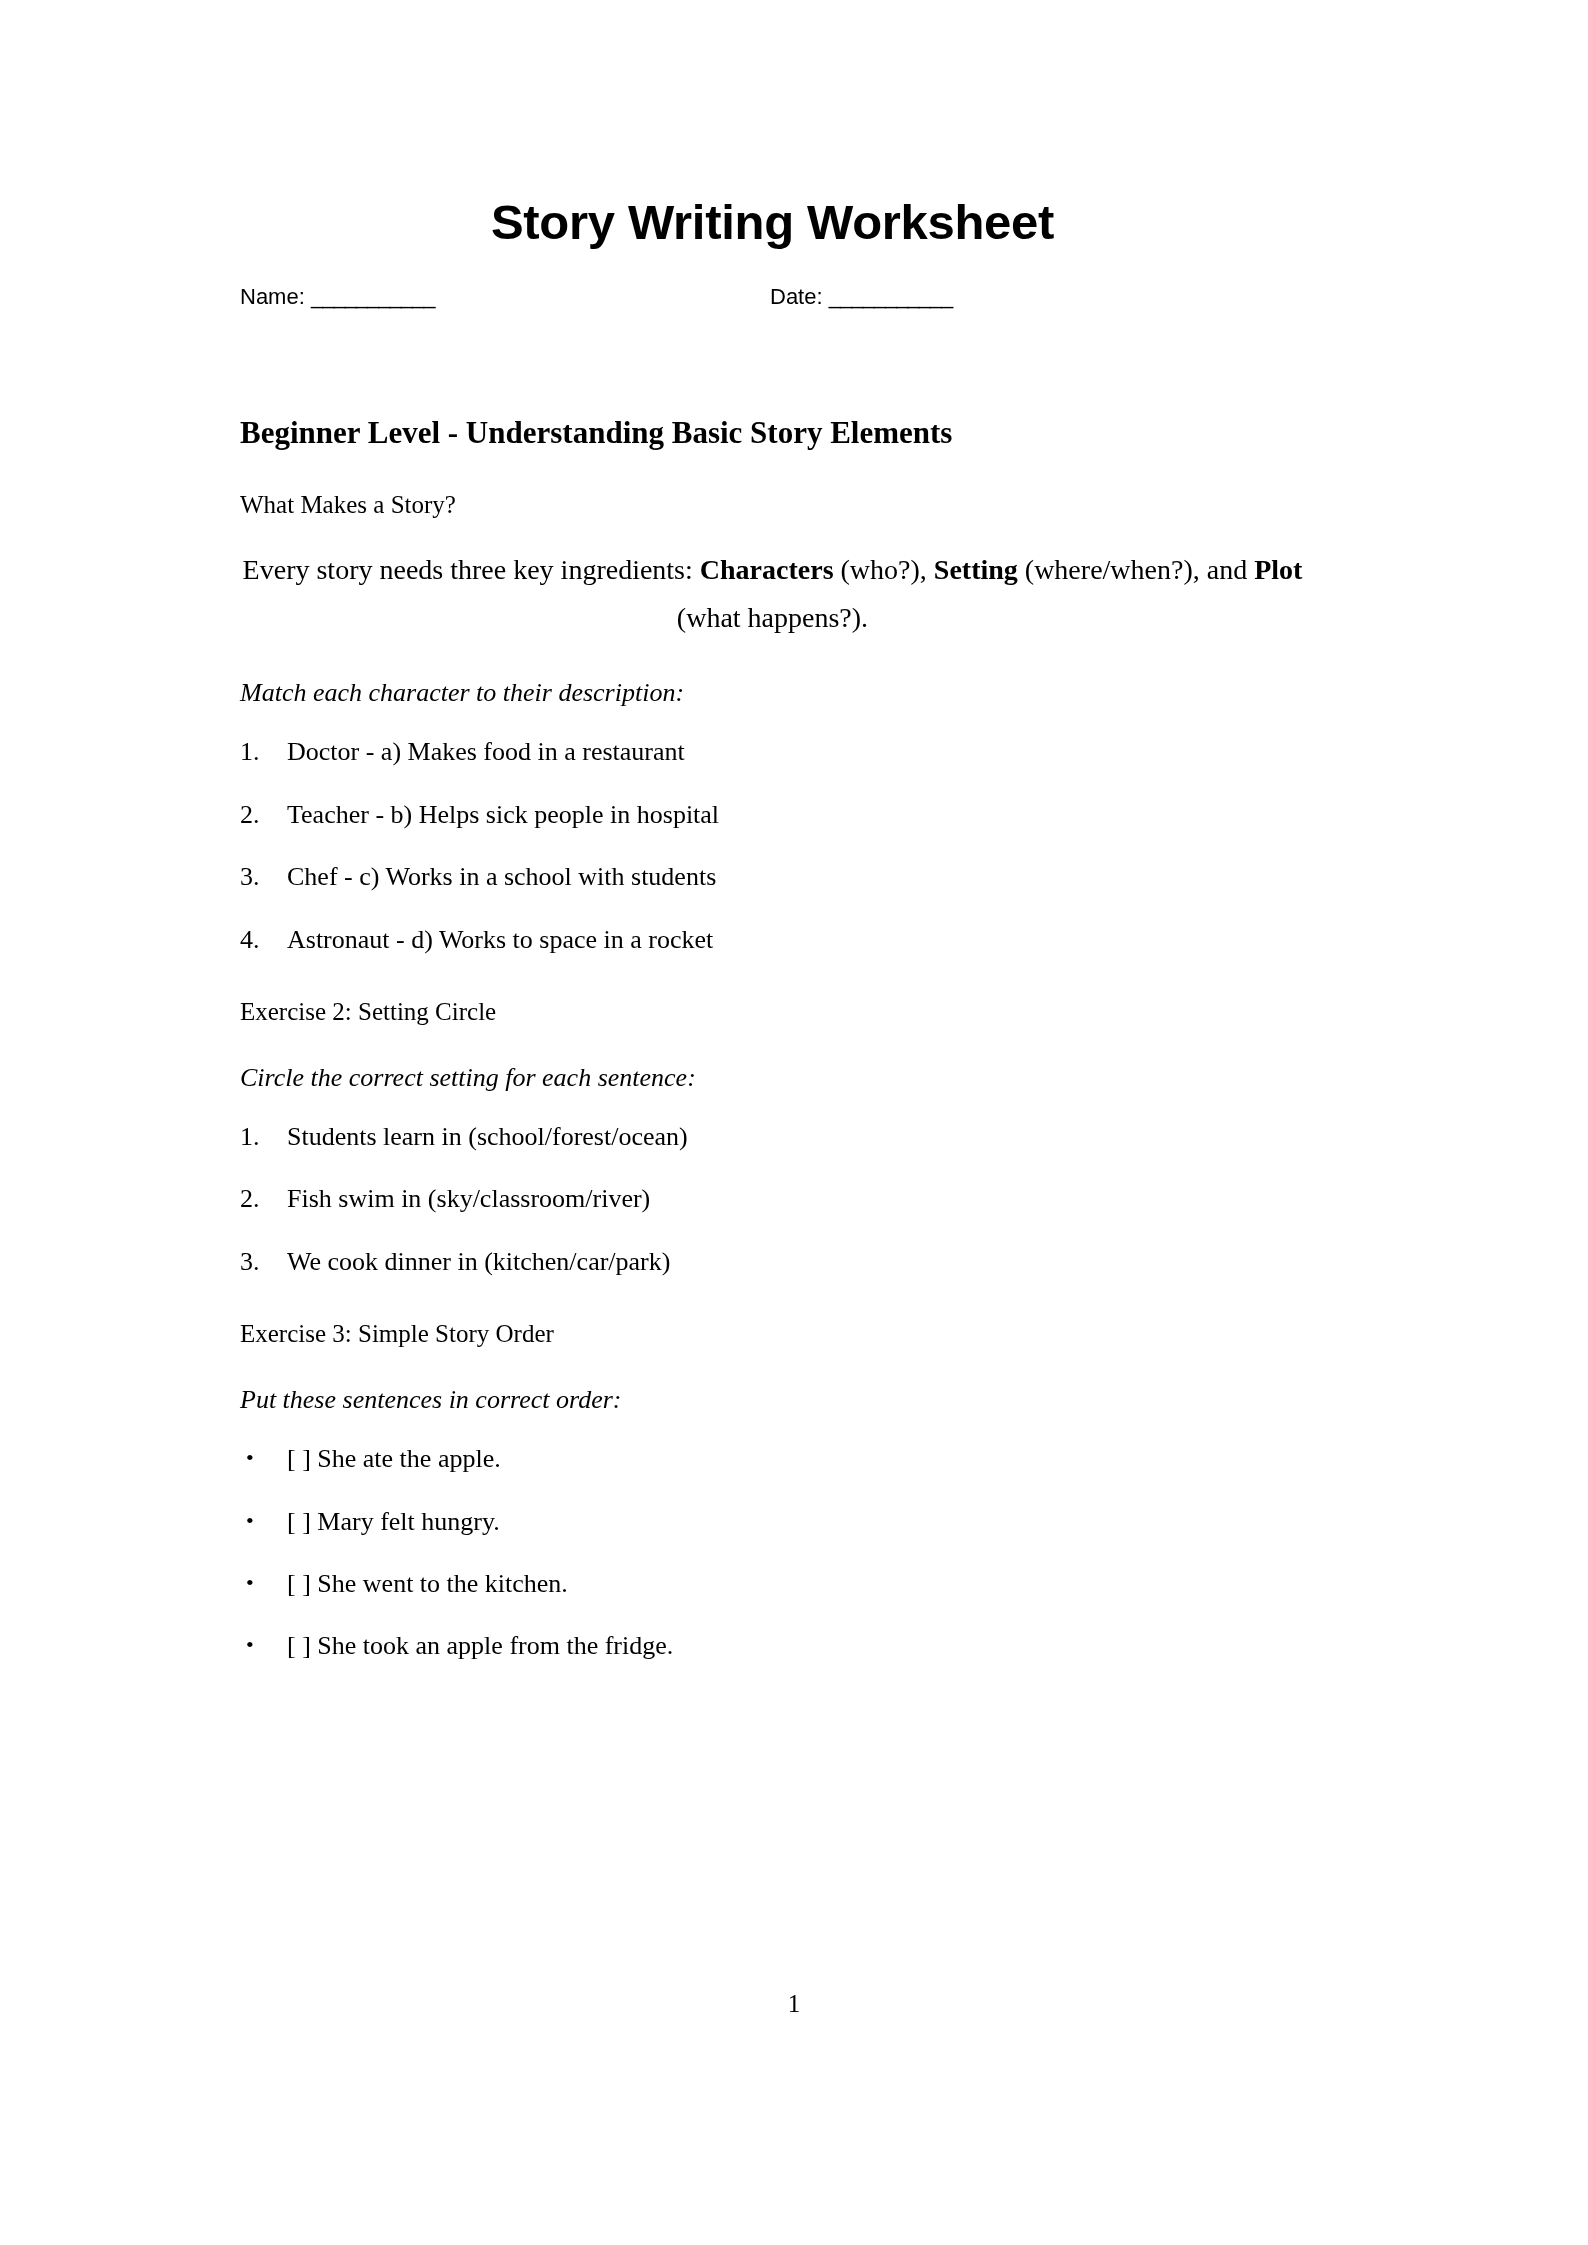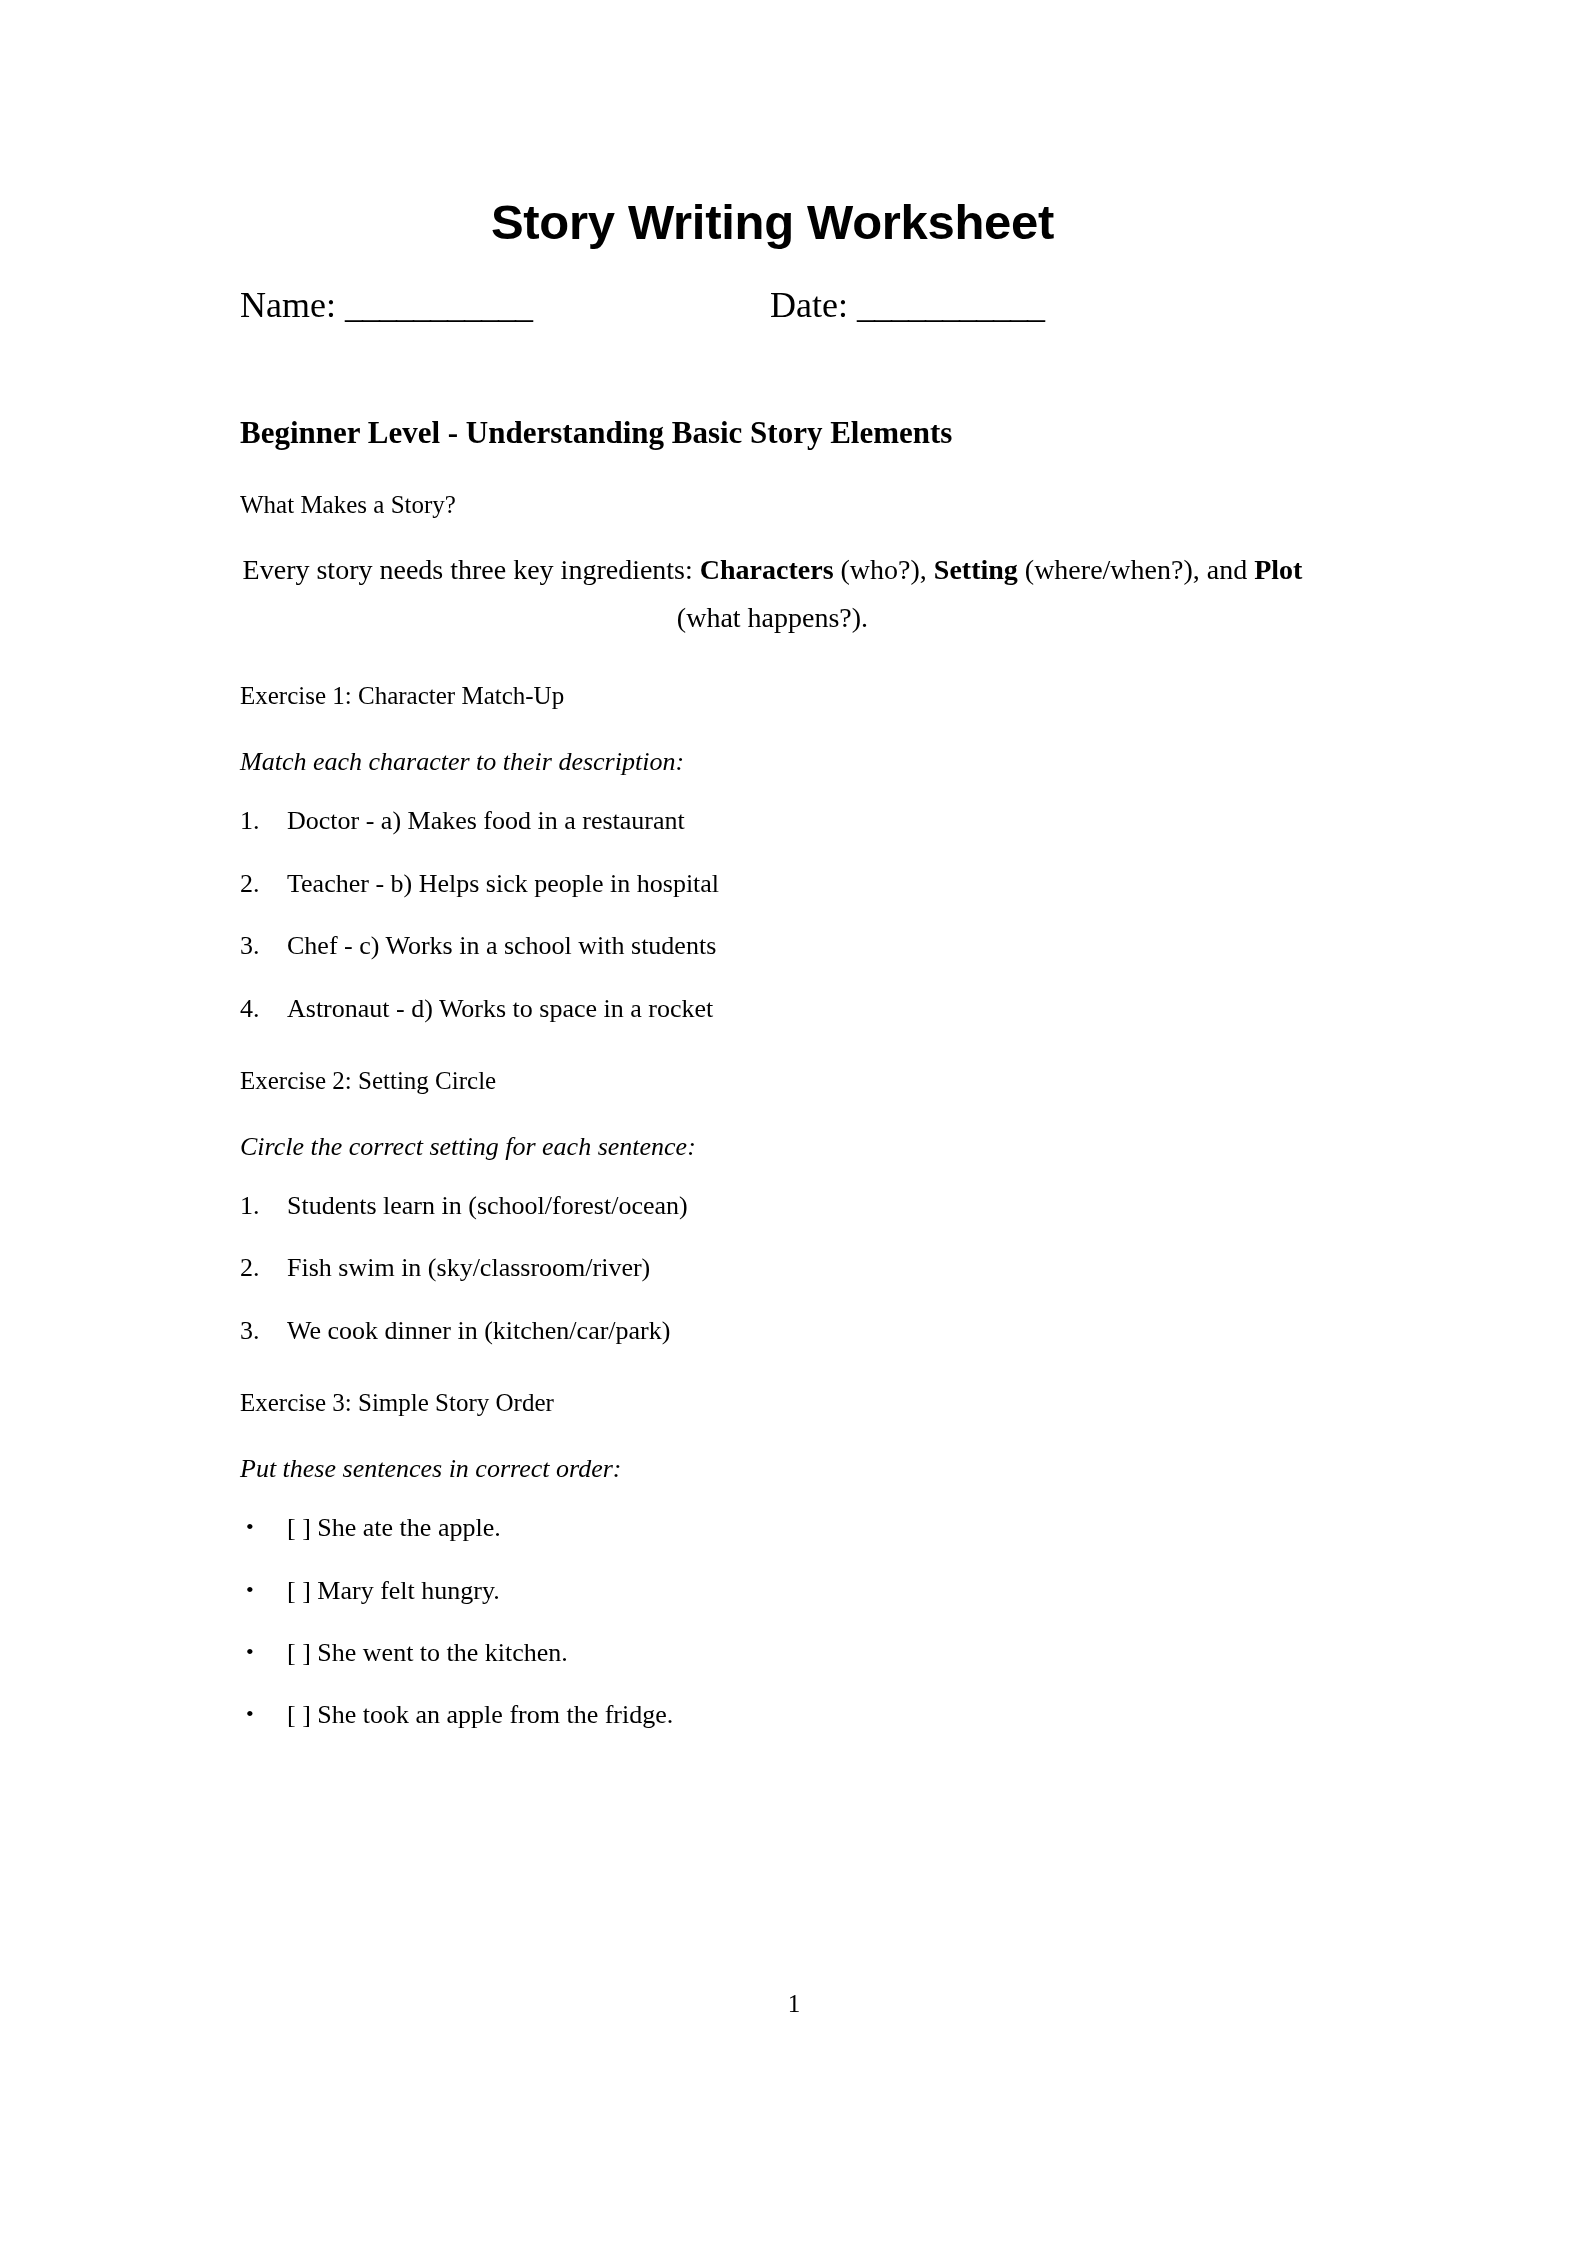--- a/index.html
+++ b/index.html
@@ -41,22 +41,22 @@
     padding-top: 192px;
     letter-spacing: -0.3px;
     color: #000000;
   }
 
   
   .namedate-row {
     position: relative;
     margin-top: 34px;
     height: 46px;
-    font-family: Liberation Serif, serif;
-    font-size: 36px;
+    font-family: Liberation Sans, sans-serif;
+    font-size: 22px;
     color: #000000;
     white-space: nowrap;
   }
   .field-name {
     position: absolute;
     left: 0;
     top: 0;
   }
   .field-date {
     position: absolute;
@@ -164,21 +164,20 @@
       <span class="field-name"><span>Name:</span> <span class="blank-line">___________</span></span>
       <span class="field-date"><span>Date:</span> <span class="blank-line">___________</span></span>
     </div>
 
     <h2 class="section-heading">Beginner Level - Understanding Basic Story Elements</h2>
 
     <h3 class="sub-heading">What Makes a Story?</h3>
 
     <p class="body-text"><span>Every story needs three key ingredients: </span><b>Characters</b><span> (who?), </span><b>Setting</b><span> (where/when?), and </span><b>Plot</b><span> (what happens?).</span></p>
 
-    <h3 class="sub-heading">Exercise 1: Character Match-Up</h3>
     <p class="instruction">Match each character to their description:</p>
     <ol class="num-list">
       <li class="num-item"><span class="marker">1.</span><span>Doctor - a) Makes food in a restaurant</span></li>
       <li class="num-item"><span class="marker">2.</span><span>Teacher - b) Helps sick people in hospital</span></li>
       <li class="num-item"><span class="marker">3.</span><span>Chef - c) Works in a school with students</span></li>
       <li class="num-item"><span class="marker">4.</span><span>Astronaut - d) Works to space in a rocket</span></li>
     </ol>
 
     <h3 class="sub-heading">Exercise 2: Setting Circle</h3>
     <p class="instruction">Circle the correct setting for each sentence:</p>

